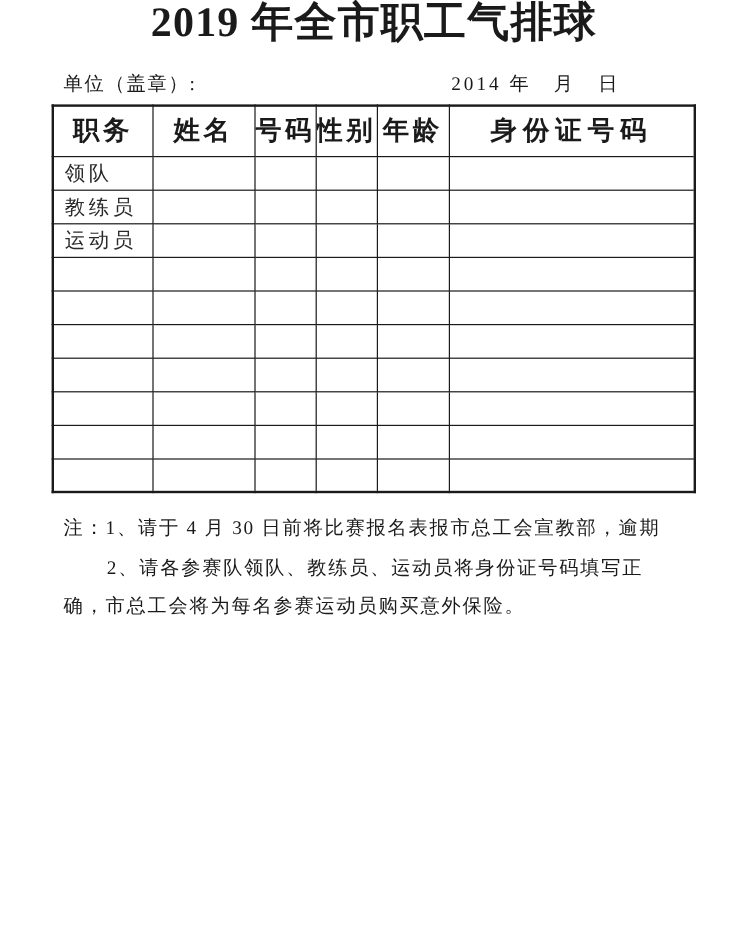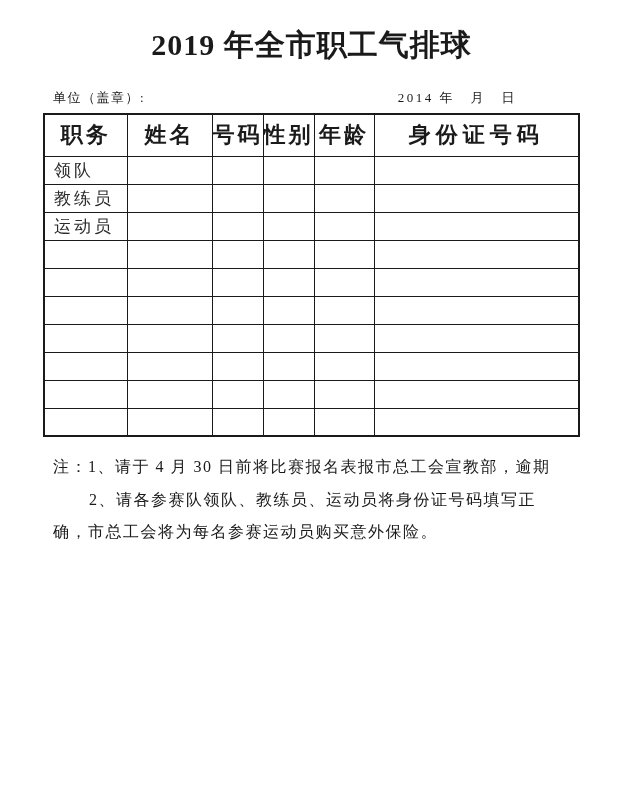--- a/index.html
+++ b/index.html
@@ -9,36 +9,35 @@
     height: 790px;
     background: #ffffff;
     color: #1a1a1a;
     font-family: "Liberation Serif", "DejaVu Serif", serif;
     overflow: hidden;
   }
   .doc-page { width: 623px; height: 790px; position: relative; }
 
   
   .doc-title {
-    margin-top: 26px;
     text-align: center;
     font-weight: bold;
-    font-size: 30px;
+    font-size: 35px;
     line-height: 37px;
     letter-spacing: 1px;
   }
   .doc-title .title-line { display: block; }
 
   
   .info-row {
     display: flex;
     justify-content: space-between;
     align-items: flex-end;
     margin: 20px 106px 0 53px;
-    font-size: 13px;
+    font-size: 16px;
     height: 24px;
   }
   .unit-label { letter-spacing: 1.5px; }
   .date-label { letter-spacing: 2.5px; }
 
   
   table.form-table {
     border-collapse: collapse;
     table-layout: fixed;
     width: 535px;

